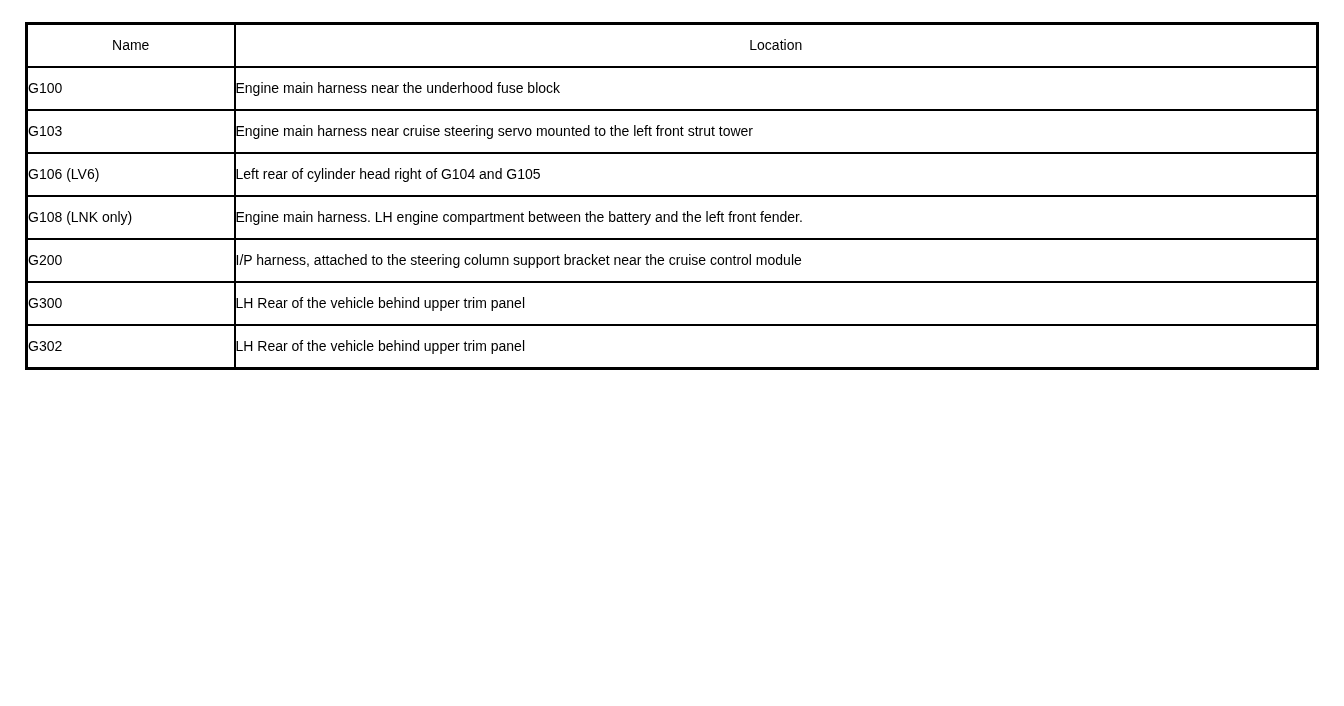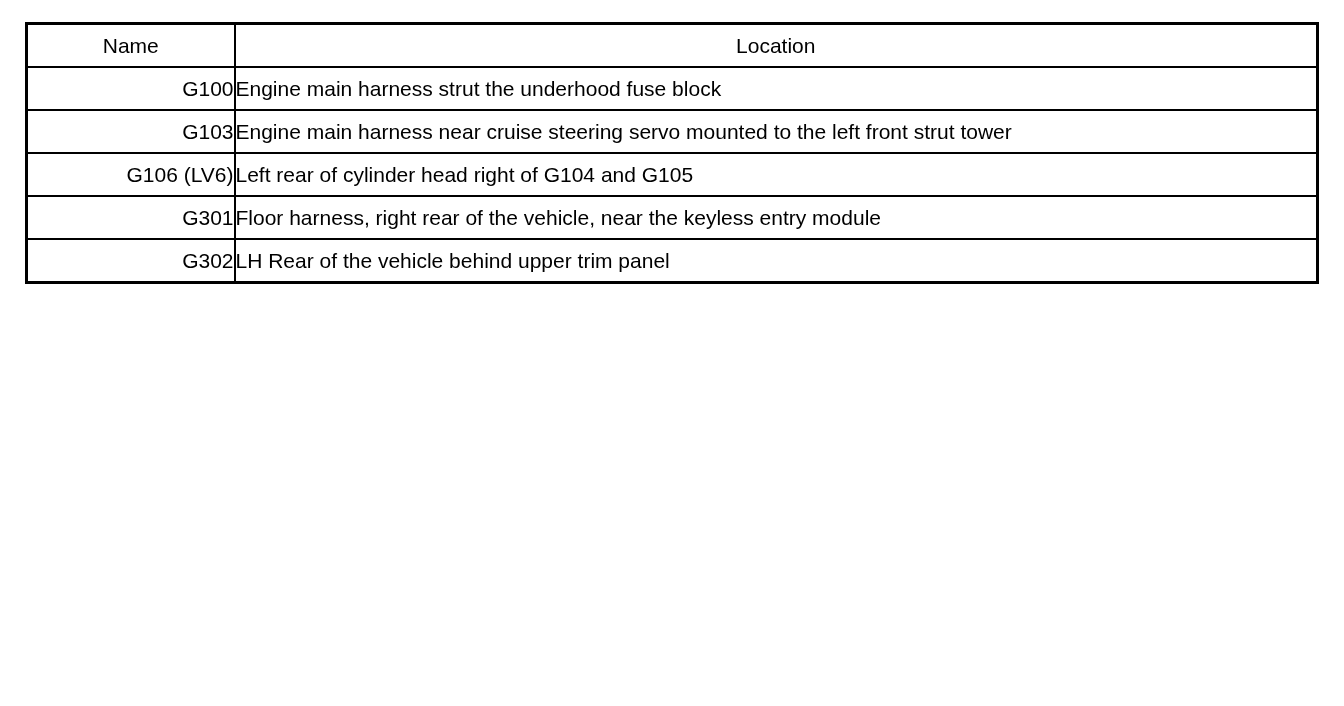--- a/index.html
+++ b/index.html
@@ -27,37 +27,37 @@
     width: 1294px;
     border-collapse: collapse;
     table-layout: fixed;
     border: 3px solid #000000;
   }
   table.ground-table td,
   table.ground-table th {
     border: 2px solid #000000;
     padding: 0 0 0 0;
     height: 41px;
-    font-size: 21px;
+    font-size: 14px;
     font-weight: normal;
     line-height: 1.1;
     vertical-align: middle;
     background: #ffffff;
   }
   col.col-name { width: 208px; }
   col.col-loc  { width: auto; }
 
   th.hdr-name, th.hdr-loc {
     text-align: center;
     font-weight: bold;
     font-size: 20px;
     height: 42px;
   }
   td.cell-name {
-    text-align: right;
+    text-align: left;
     white-space: nowrap;
     font-size: 19.5px;
   }
   td.cell-loc {
     text-align: left;
     padding-left: 10px;
     font-size: 19.5px;
     white-space: nowrap;
     overflow: hidden;
   }
@@ -73,33 +73,41 @@
     </colgroup>
     <thead>
       <tr>
         <th class="hdr-name">Name</th>
         <th class="hdr-loc">Location</th>
       </tr>
     </thead>
     <tbody>
       <tr>
         <td class="cell-name">G100</td>
-        <td class="cell-loc">Engine main harness strut the underhood fuse block</td>
+        <td class="cell-loc">Engine main harness near the underhood fuse block</td>
       </tr>
       <tr>
         <td class="cell-name">G103</td>
         <td class="cell-loc">Engine main harness near cruise steering servo mounted to the left front strut tower</td>
       </tr>
       <tr>
         <td class="cell-name">G106 (LV6)</td>
         <td class="cell-loc">Left rear of cylinder head right of G104 and G105</td>
       </tr>
       <tr>
-        <td class="cell-name">G301</td>
-        <td class="cell-loc">Floor harness, right rear of the vehicle, near the keyless entry module</td>
+        <td class="cell-name">G108 (LNK only)</td>
+        <td class="cell-loc">Engine main harness. LH engine compartment between the battery and the left front fender.</td>
+      </tr>
+      <tr>
+        <td class="cell-name">G200</td>
+        <td class="cell-loc">I/P harness, attached to the steering column support bracket near the cruise control module</td>
+      </tr>
+      <tr>
+        <td class="cell-name">G300</td>
+        <td class="cell-loc">LH Rear of the vehicle behind upper trim panel</td>
       </tr>
       <tr>
         <td class="cell-name">G302</td>
         <td class="cell-loc">LH Rear of the vehicle behind upper trim panel</td>
       </tr>
     </tbody>
   </table>
 </div>
 
 </body></html>

